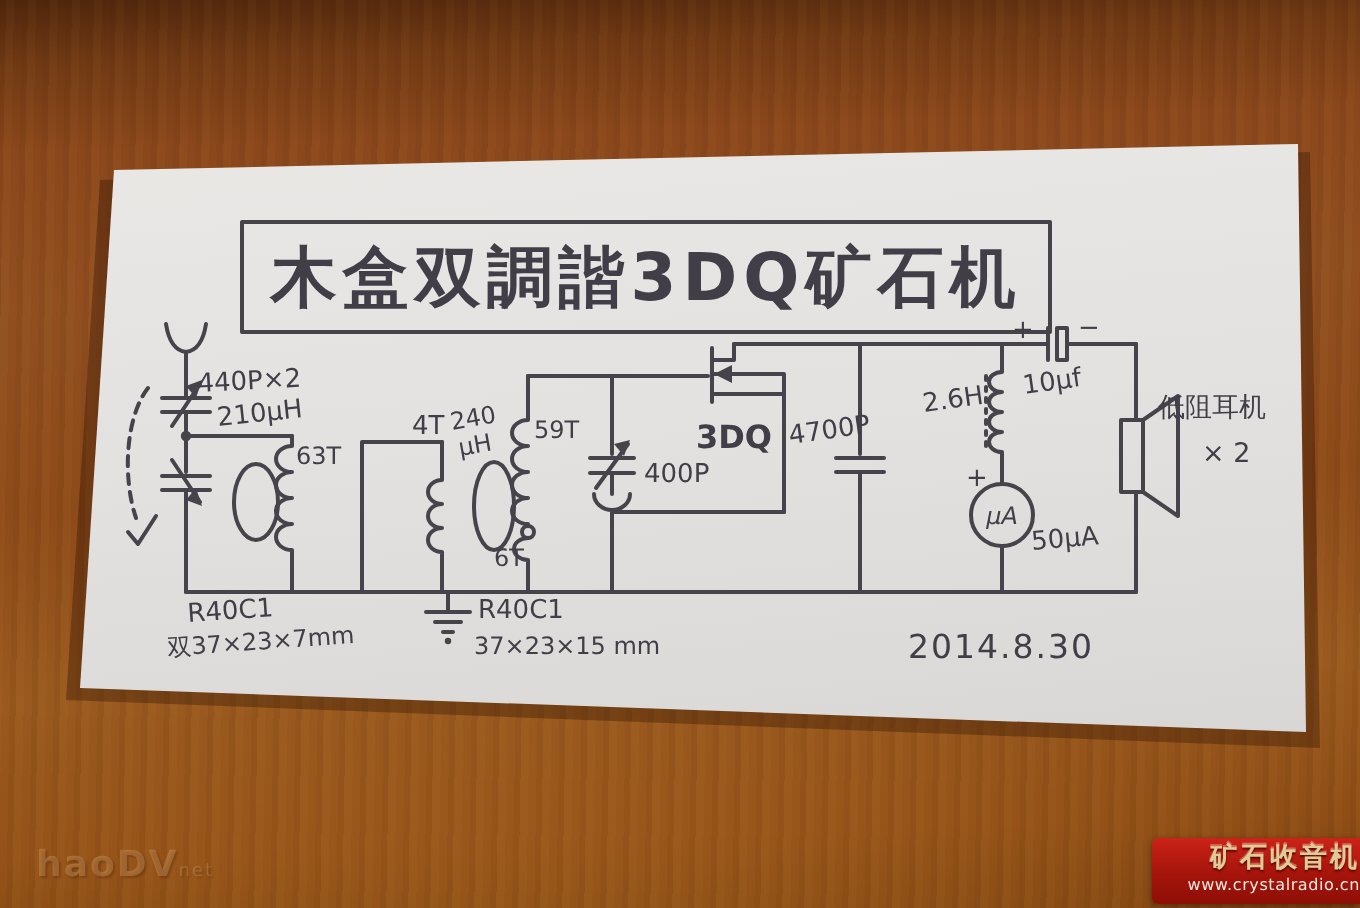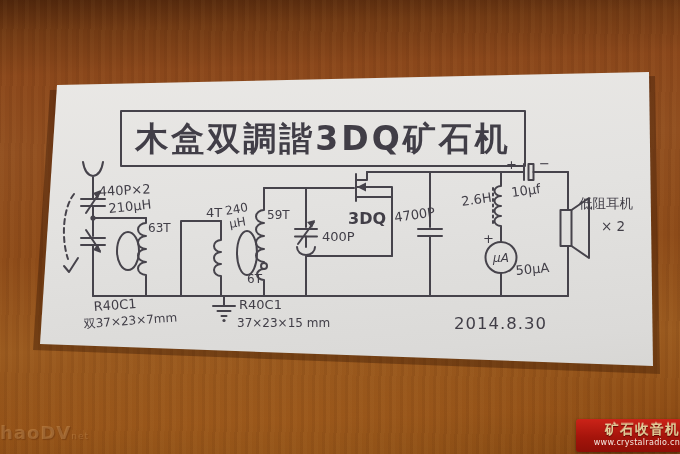--- a/index.html
+++ b/index.html
@@ -22,21 +22,21 @@
   .ink .fill{fill:#46434b;stroke:none;}
   .ink .dashed{stroke-dasharray:5 4;}
   .ink .dots{stroke-dasharray:2 3.5;}
   .ink text{fill:#413e47;font-family:"DejaVu Sans",sans-serif;}
   .hand{font-size:13px;}
   .hand-s{font-size:12px;}
   .title-t{font-size:33px;font-weight:bold;letter-spacing:3px;}
   .big{font-size:16px;font-weight:600;}
   .date-t{font-size:16.5px;letter-spacing:1px;}
   .cjk{font-size:13.5px;}
-  #watermark{position:absolute;left:0;top:422px;z-index:3;color:rgba(225,175,115,0.32);
+  #watermark{position:absolute;left:18px;top:422px;z-index:3;color:rgba(225,175,115,0.32);
     font-weight:bold;font-size:18px;letter-spacing:1px;text-shadow:1px 1px 1px rgba(60,20,0,0.25);}
   #watermark .suf{font-size:9px;font-weight:normal;opacity:.8;}
   #badge{position:absolute;right:0;top:419px;width:104px;height:33px;z-index:3;
     background:linear-gradient(180deg,#cb2318 0%,#a5140b 55%,#8e0f07 100%);
     border-radius:3px 0 0 3px;text-align:right;box-shadow:0 1px 3px rgba(0,0,0,.4);}
   #badge .l1{font-size:13.5px;font-weight:bold;color:#e0cb96;letter-spacing:1.5px;line-height:18px;margin-top:1px;
     text-shadow:0 1px 1px #5f0703,0 -1px 0 rgba(255,245,210,.35);}
   #badge .l2{font-size:8px;color:#f4ebe2;letter-spacing:.3px;line-height:10px;}
 </style>
 </head>

